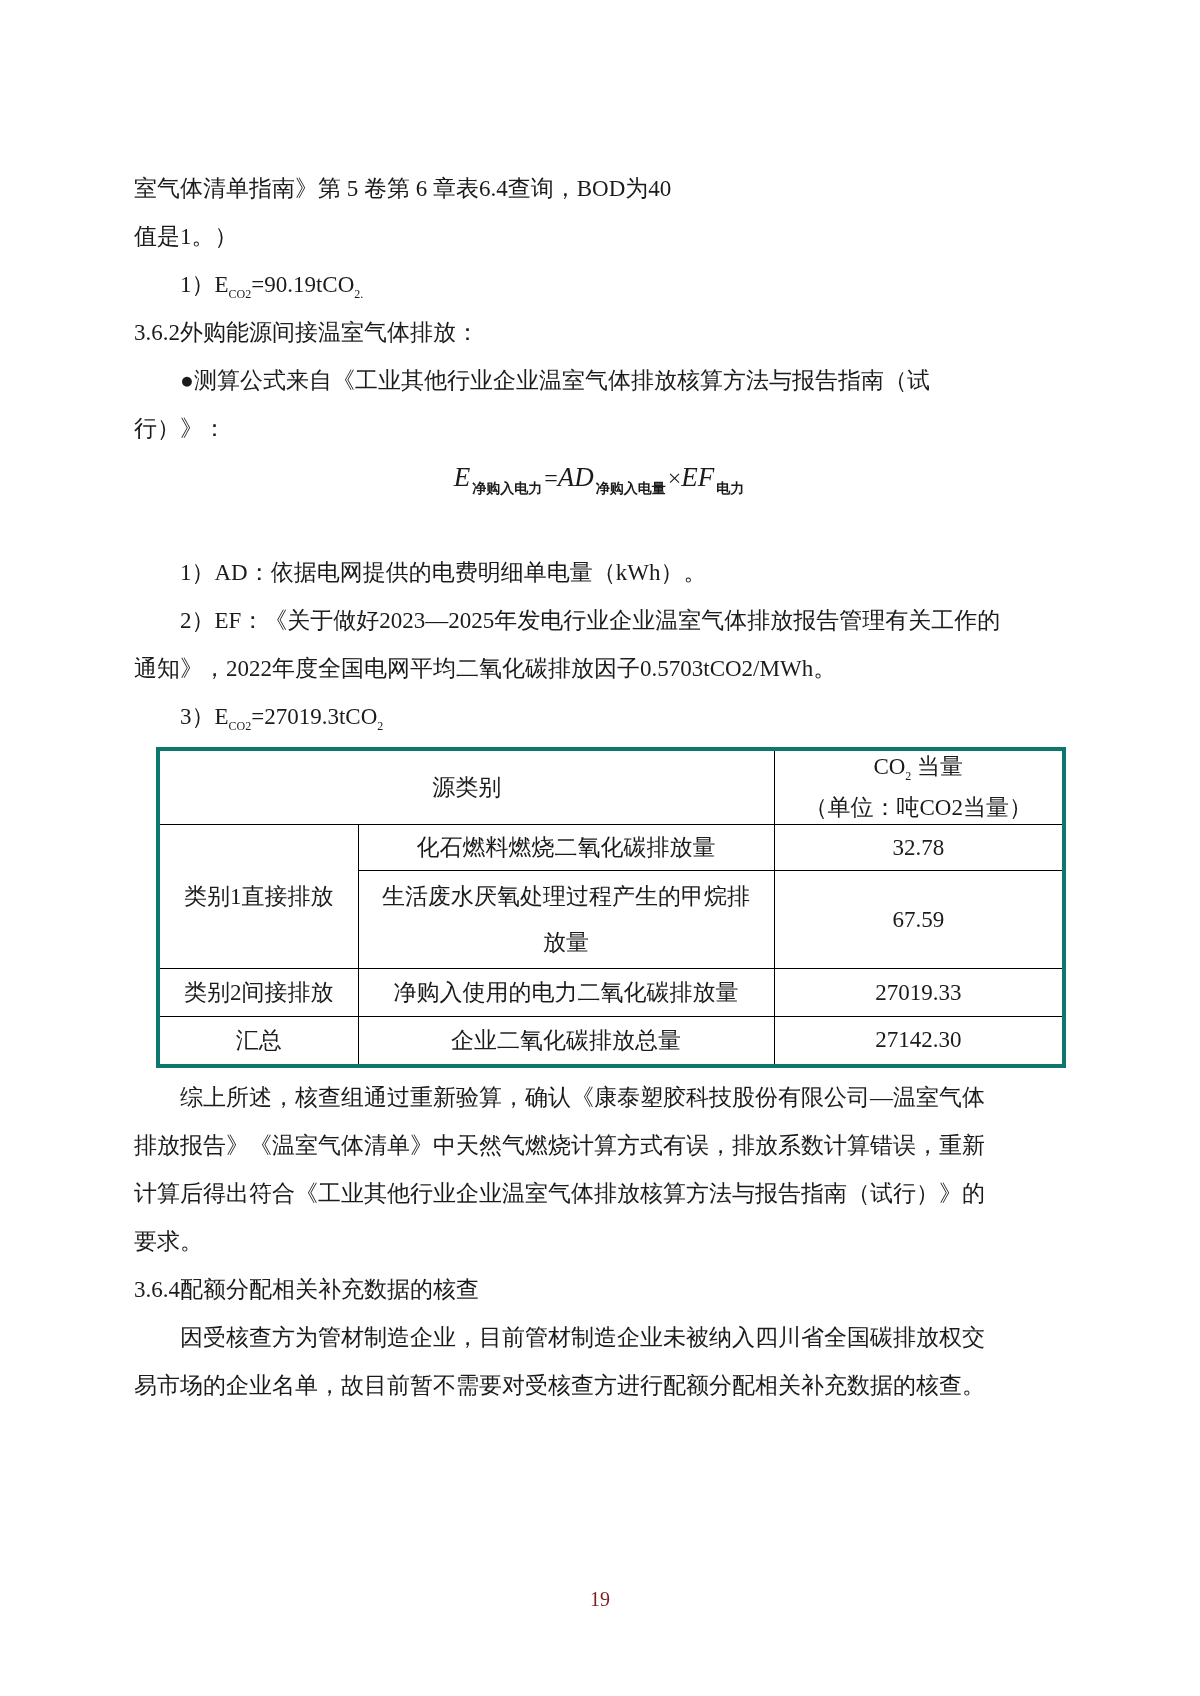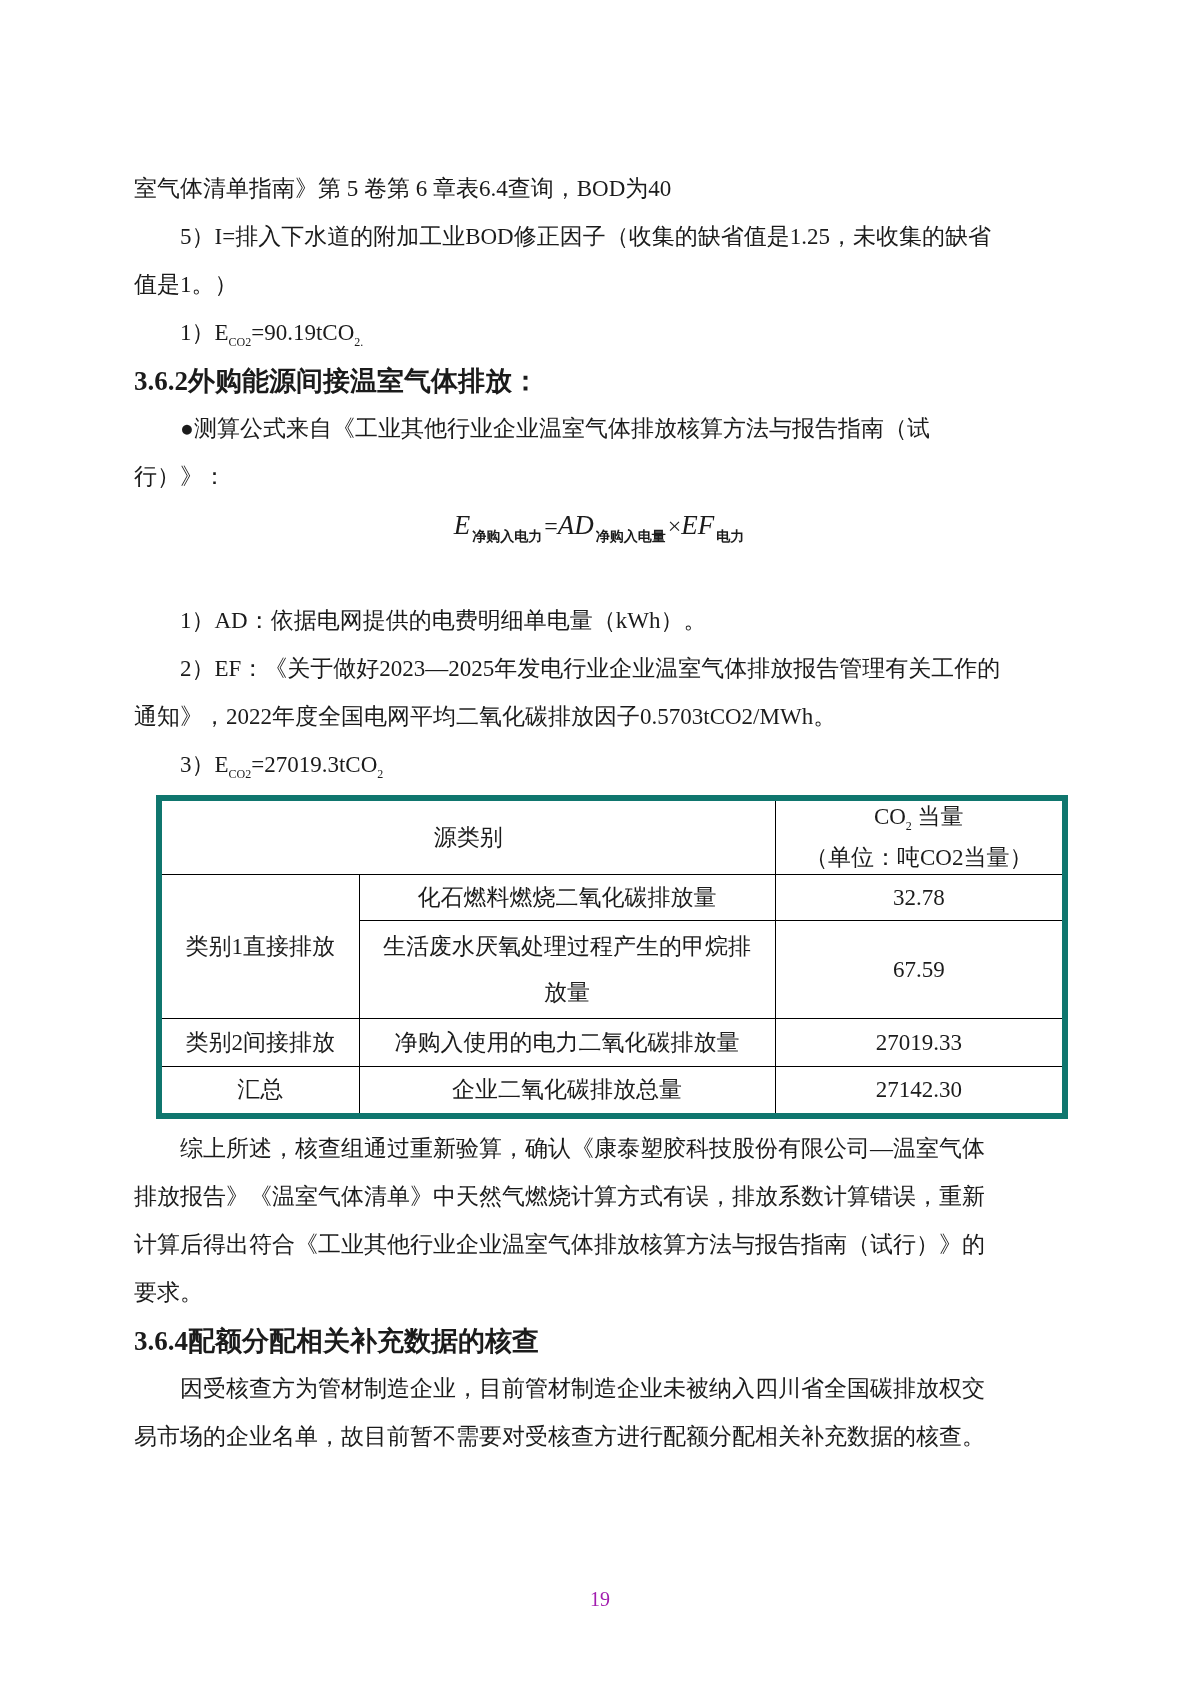--- a/index.html
+++ b/index.html
@@ -17,21 +17,21 @@
   }
   .content { padding: 165px 134px 0 134px; }
   .line {
     font-size: 23px;
     line-height: 48px;
     height: 48px;
     white-space: pre;
     overflow: visible;
   }
   .indent { padding-left: 46px; }
-  .heading { font-weight: bold; font-size: 27px; }
+  .heading { font-weight: normal; font-size: 23px; }
   
   .ss {
     font-size: 12px;
     vertical-align: -6px;
     letter-spacing: 0;
   }
   
   .formula-line { text-align: center; }
   .formula-var {
     font-style: italic;
@@ -48,52 +48,51 @@
   }
   .spacer { height: 48px; }
   
   .gtable {
     border-collapse: collapse;
     width: 906px;
     margin: 6px 0 0 22px;
     table-layout: fixed;
     text-align: center;
     font-size: 23px;
-    border: 6px solid #0f766e;
+    border: 4px solid #0f766e;
   }
   .gtable td {
     border: 1px solid #000;
     vertical-align: middle;
     padding: 0 10px;
   }
   .r-header { height: 66px; }
   .r1 { height: 46px; }
   .r2 { height: 98px; }
   .r3 { height: 48px; }
   .r4 { height: 49px; }
   .hdr-line { line-height: 32px; }
   .cell-tall { line-height: 46px; padding: 0 22px !important; }
   .footer {
     position: absolute;
     top: 1588px; left: 0;
     width: 100%;
     text-align: center;
     font-size: 20px;
-    color: #a21caf;
+    color: #7f1d1d;
   }
 </style>
 </head>
 <body>
 
 <div class="page">
   <div class="content">
 
     <div class="line">室气体清单指南》第 5 卷第 6 章表6.4查询，BOD为40</div>
 
-    <div class="line indent">5）I=排入下水道的附加工业BOD修正因子（收集的缺省值是1.25，未收集的缺省</div>
     <div class="line">值是1。）</div>
 
     <div class="line indent"><span>1）E</span><span class="ss">CO2</span><span>=90.19tCO</span><span class="ss">2.</span></div>
 
     <div class="line heading">3.6.2外购能源间接温室气体排放：</div>
 
     <div class="line indent">●测算公式来自《工业其他行业企业温室气体排放核算方法与报告指南（试</div>
     <div class="line">行）》：</div>
 
     <div class="line formula-line"><span class="formula-var">E</span><span class="formula-sub">净购入电力</span><span class="formula-op">=</span><span class="formula-var">AD</span><span class="formula-sub">净购入电量</span><span class="formula-op">×</span><span class="formula-var">EF</span><span class="formula-sub">电力</span></div>

